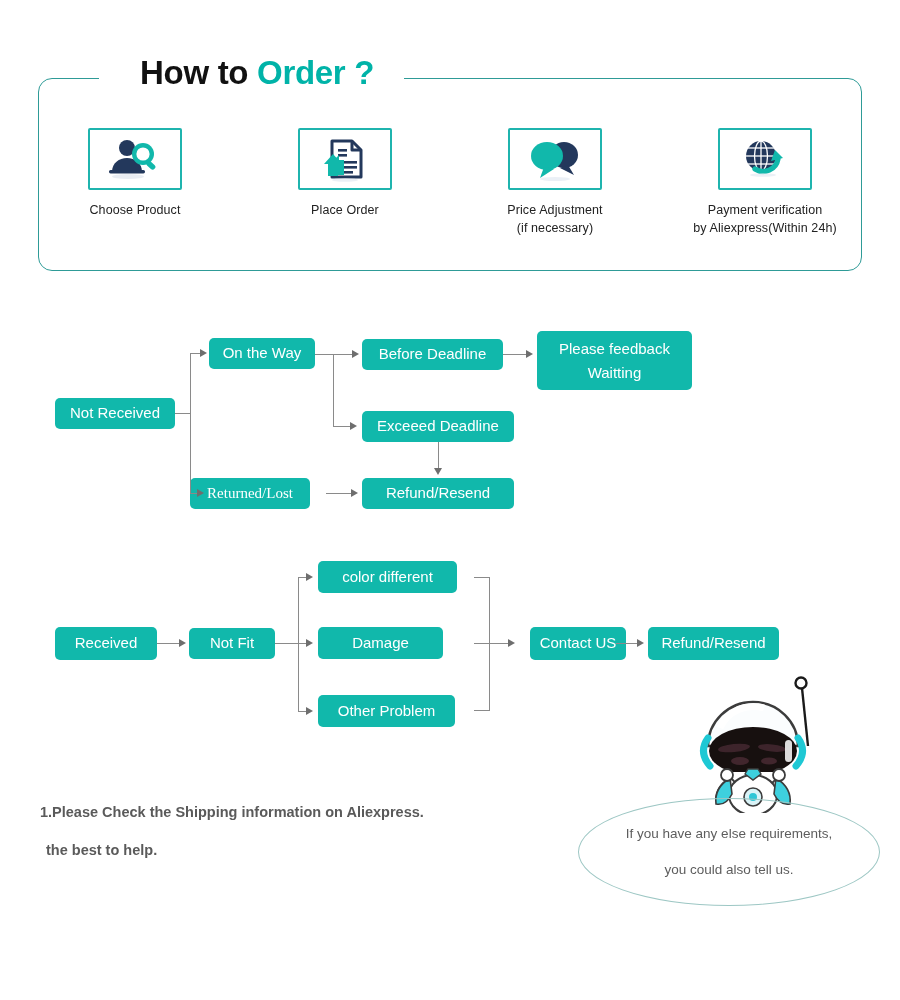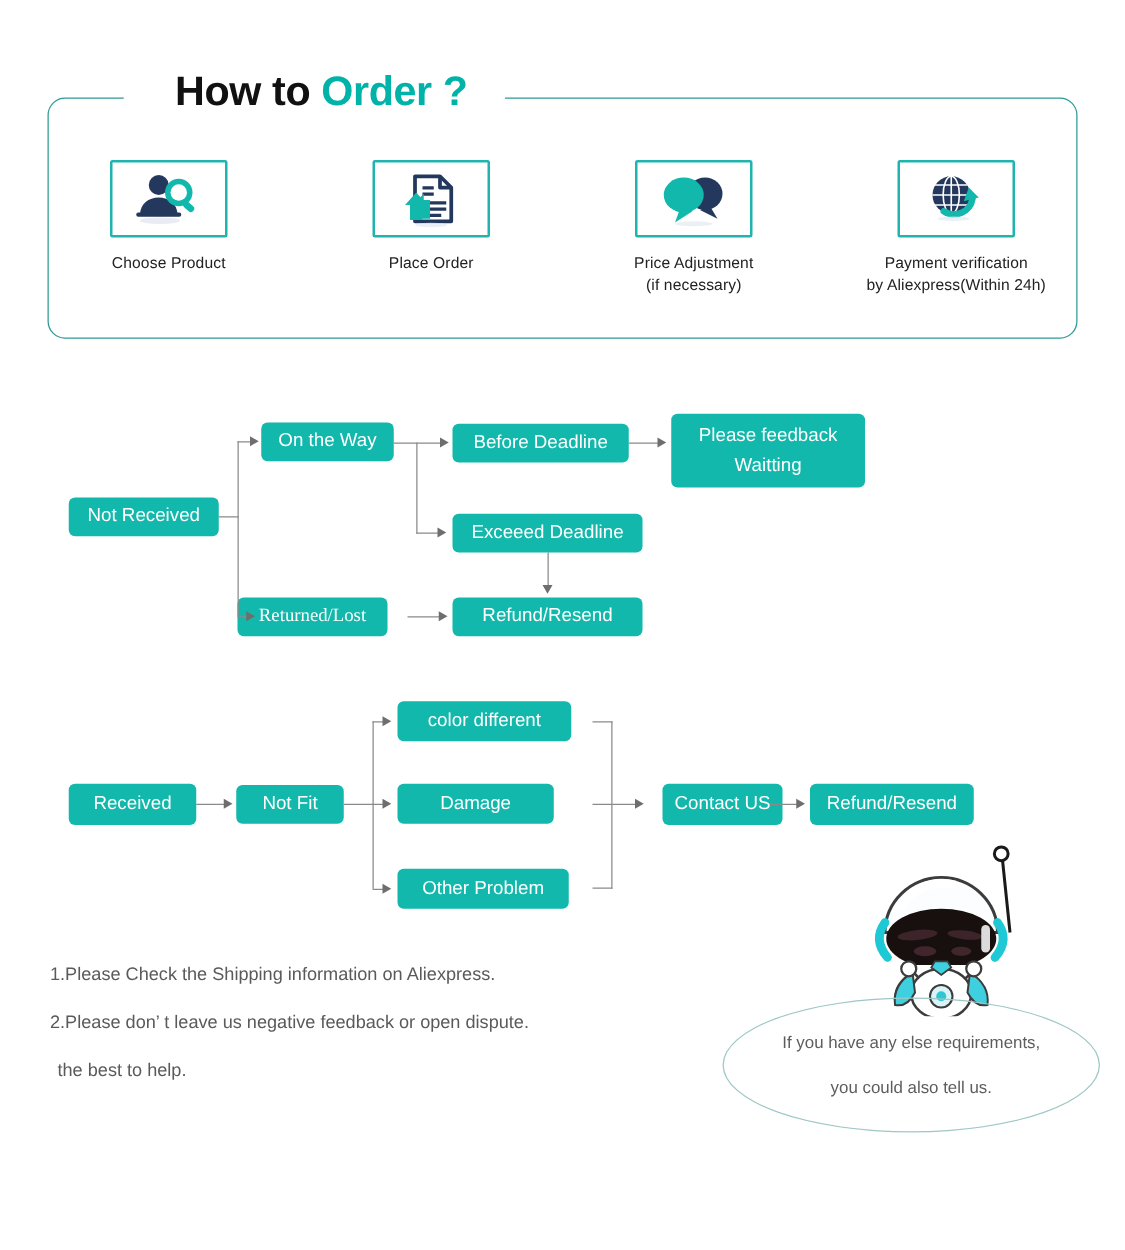--- a/index.html
+++ b/index.html
@@ -102,24 +102,24 @@
     position: absolute;
     width: 0; height: 0;
     border-left: 4px solid transparent;
     border-right: 4px solid transparent;
     border-top: 7px solid #6e6e6e;
   }
 
   
   .notes {
     position: absolute;
-    left: 40px; top: 772px;
+    left: 40px; top: 804px;
     width: 560px;
     font-size: 14.5px;
-    font-weight: normal;
+    font-weight: bold;
     color: #5a5a5a;
     line-height: 1.2;
   }
   .note-line { margin-bottom: 21px; }
   .note-line:last-child { margin-bottom: 0; }
   .note-cont { display: block; padding-left: 6px; margin-top: 6px; }
 
   
   .oval {
     position: absolute;
@@ -351,21 +351,20 @@
 
     <circle cx="37" cy="107" r="6" fill="#ffffff" stroke="#3c3c3c" stroke-width="1.8"></circle>
     <circle cx="89" cy="107" r="6" fill="#ffffff" stroke="#3c3c3c" stroke-width="1.8"></circle>
 
     <path d="M55 106 l8 6 l8 -6 l-3 -5 h-10 z" fill="#3ed0de" stroke="#3c3c3c" stroke-width="1.4"></path>
   </svg>
 </div>
 
 <div class="notes">
   <div class="note-line">1.Please Check the Shipping information on Aliexpress.</div>
-  <div class="note-line">2.Please don’ t leave us negative feedback or open dispute.</div>
   <div class="note-line">
     <span class="note-cont">the best to help.</span>
   </div>
 </div>
 
 <div class="oval">
   <div class="oval-l1">If you have any else requirements,</div>
   <div>you could also tell us.</div>
 </div>
 

